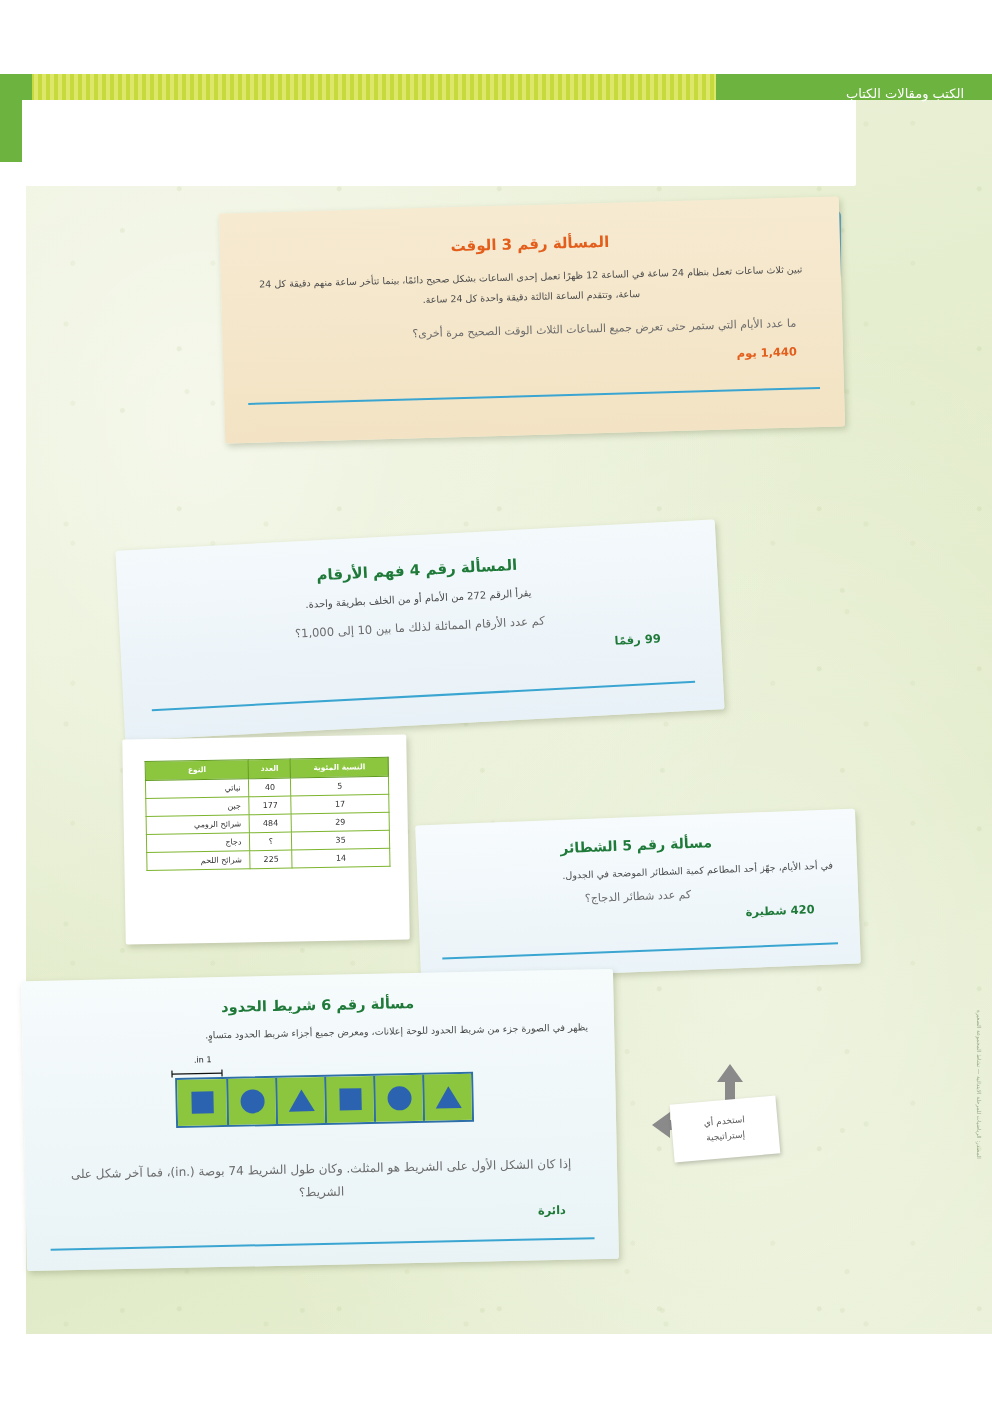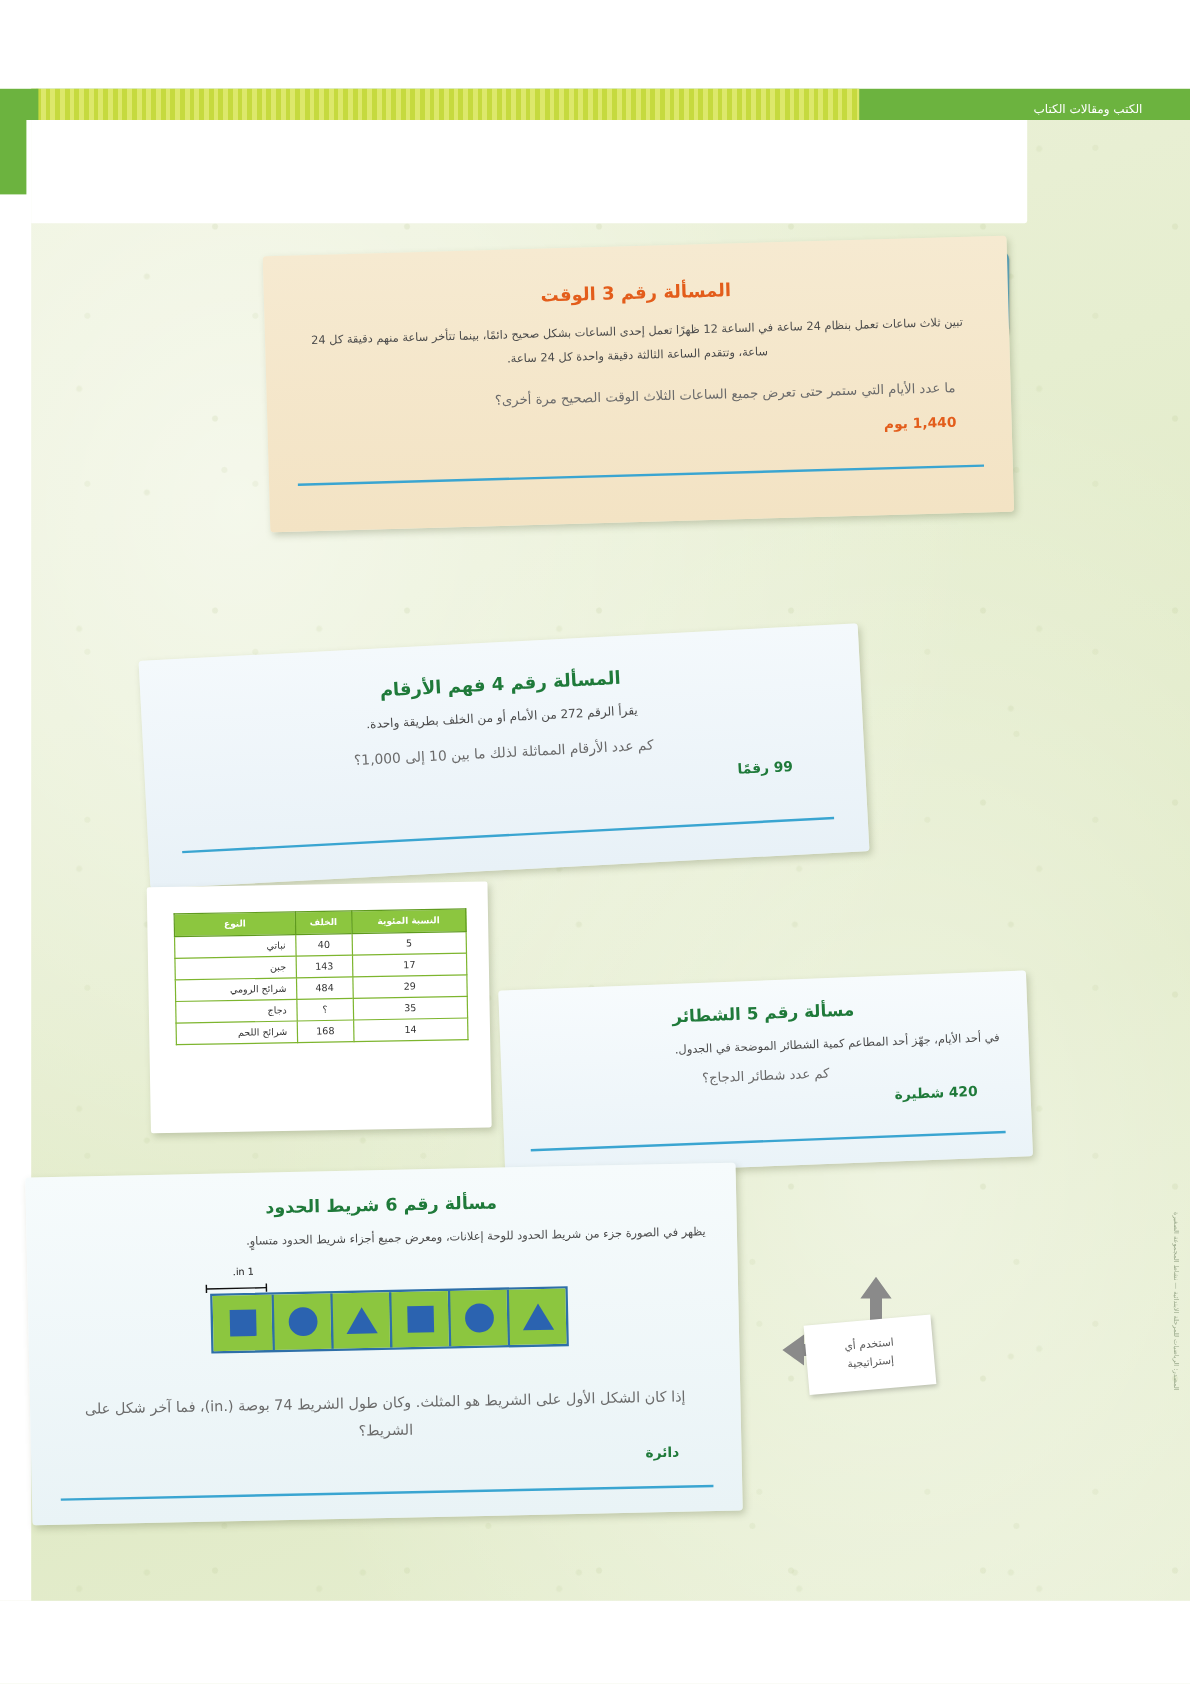--- a/index.html
+++ b/index.html
@@ -42,21 +42,21 @@
     background:#6cb33f;
   }
   .banner-stripes{
     position:absolute;left:26px;top:74px;width:690px;height:26px;
     background:repeating-linear-gradient(90deg,#dde86b 0 4px,#c6da3e 4px 8px);
   }
   .banner-tab{
     position:absolute;left:0;top:74px;width:32px;height:26px;background:#6cb33f;
   }
   .banner-label{
-    position:absolute;right:40px;top:86px;font-size:10px;color:#ffffff;
+    position:absolute;right:28px;top:86px;font-size:13px;color:#ffffff;
     letter-spacing:.4px;
   }
   .left-green-block{
     position:absolute;left:0;top:100px;width:22px;height:62px;background:#6cb33f;
   }
   
   .header-card{
     position:absolute;left:26px;top:100px;width:830px;height:86px;background:#ffffff;
     border-bottom-right-radius:2px;
   }
@@ -229,48 +229,48 @@
     <div class="ans">99 رقمًا</div>
   </div>
   <div class="rule"></div>
 </div>
 
 <div class="card" id="tablecard">
   <table class="snacks">
     <thead>
       <tr>
         <th>النسبة المئوية</th>
-        <th>الخلف</th>
+        <th>العدد</th>
         <th>النوع</th>
       </tr>
     </thead>
     <tbody>
       <tr>
         <td>5</td>
         <td>40</td>
         <td class="typ">نباتي</td>
       </tr>
       <tr>
         <td>17</td>
-        <td>143</td>
+        <td>177</td>
         <td class="typ">جبن</td>
       </tr>
       <tr>
         <td>29</td>
         <td>484</td>
         <td class="typ">شرائح الرومي</td>
       </tr>
       <tr>
         <td>35</td>
         <td>؟</td>
         <td class="typ">دجاج</td>
       </tr>
       <tr>
         <td>14</td>
-        <td>168</td>
+        <td>225</td>
         <td class="typ">شرائح اللحم</td>
       </tr>
     </tbody>
   </table>
 </div>
 
 <div class="card" id="card5">
   <div class="inner">
     <div class="title">مسألة رقم 5  الشطائر</div>
     <div class="p1">في أحد الأيام، جهّز أحد المطاعم كمية الشطائر الموضحة في الجدول.</div>

